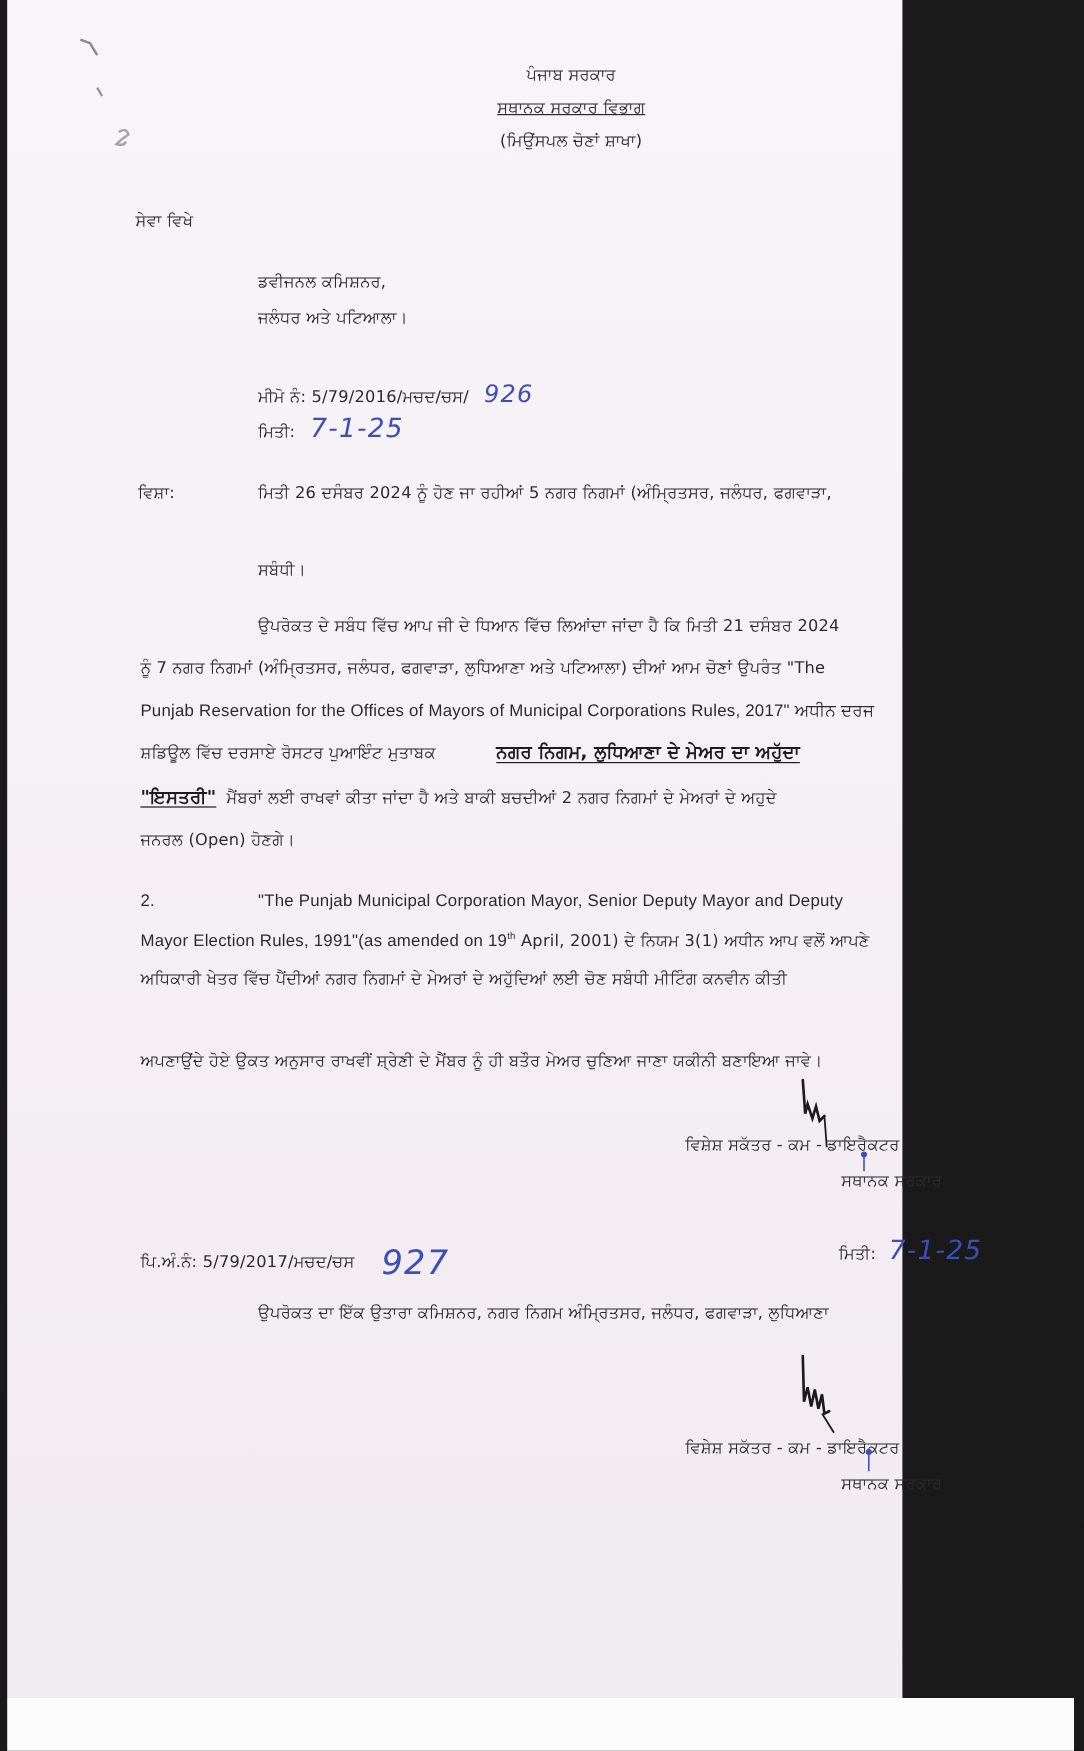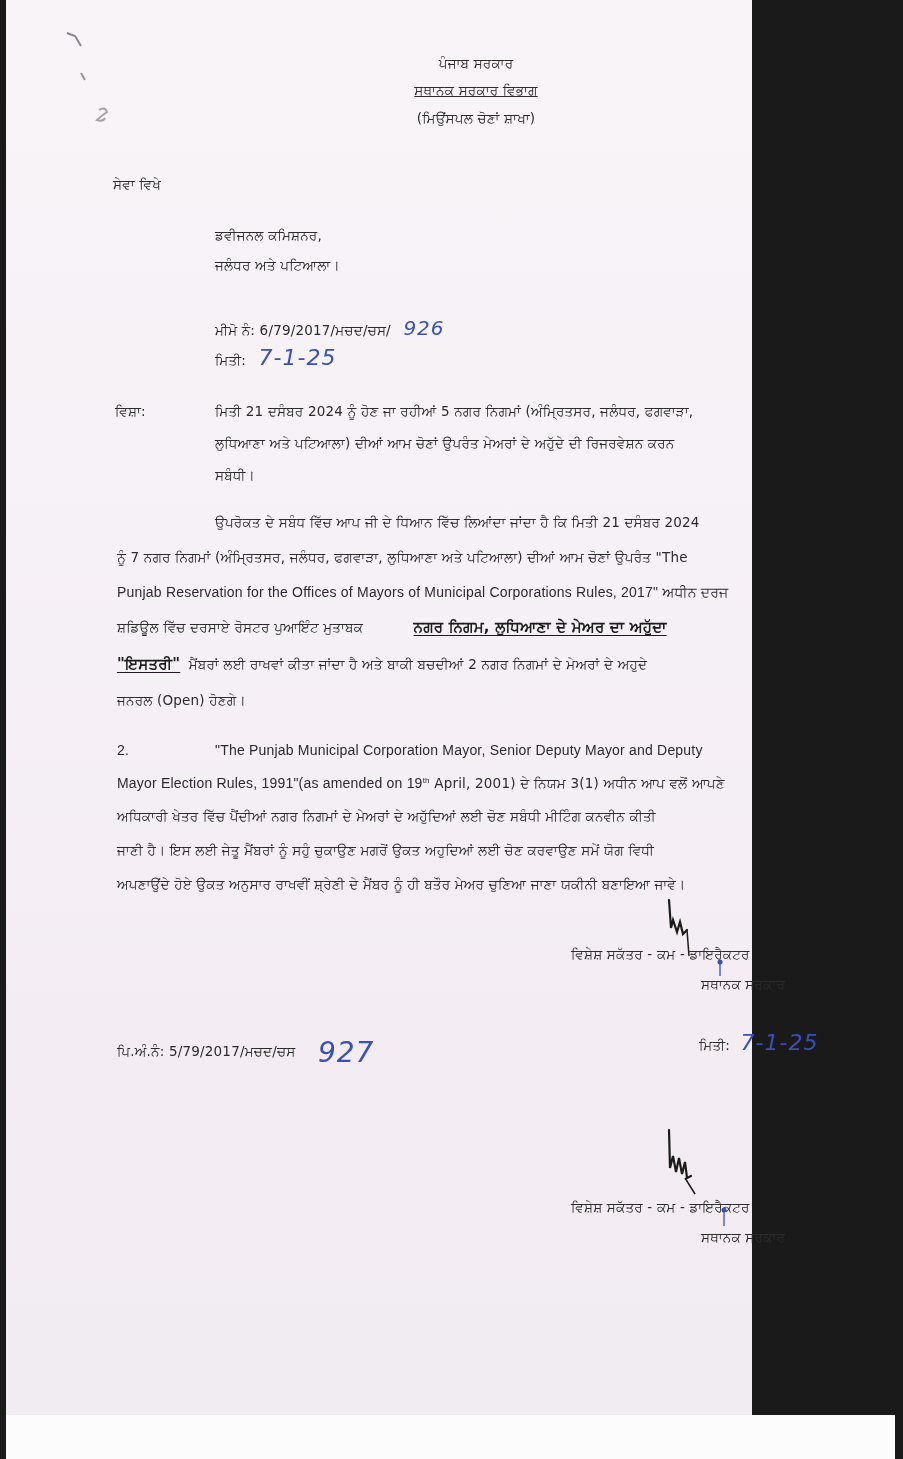--- a/index.html
+++ b/index.html
@@ -65,31 +65,30 @@
   <div class="abs t center" style="left:350px;top:55px;width:240px;">ਪੰਜਾਬ ਸਰਕਾਰ</div>
   <div class="abs t center" style="left:330px;top:82px;width:280px;text-decoration:underline;">ਸਥਾਨਕ ਸਰਕਾਰ ਵਿਭਾਗ</div>
   <div class="abs t center" style="left:330px;top:110px;width:280px;">(ਮਿਉਂਸਪਲ ਚੋਣਾਂ ਸ਼ਾਖਾ)</div>
 
   <div class="abs t" style="left:107px;top:176px;">ਸੇਵਾ ਵਿਖੇ</div>
 
   <div class="abs t" style="left:209px;top:227px;">ਡਵੀਜਨਲ ਕਮਿਸ਼ਨਰ,</div>
   <div class="abs t" style="left:209px;top:257px;">ਜਲੰਧਰ ਅਤੇ ਪਟਿਆਲਾ।</div>
 
   <div class="abs t" style="left:209px;top:316px;">
-    <span>ਮੀਮੋ ਨੰ: 6/79/2017/ਮਚਦ/ਚਸ/</span>
+    <span>ਮੀਮੋ ਨੰ: 5/79/2016/ਮਚਦ/ਚਸ/</span>
     <span class="hand" style="margin-left:8px;">926</span>
   </div>
   <div class="abs t" style="left:209px;top:345px;">
     <span>ਮਿਤੀ:</span>
     <span class="hand" style="margin-left:8px;font-size:22px;">7-1-25</span>
   </div>
 
   <div class="abs t" style="left:109px;top:403px;">ਵਿਸ਼ਾ:</div>
-  <div class="abs t" style="left:209px;top:403px;">ਮਿਤੀ 21 ਦਸੰਬਰ 2024 ਨੂੰ ਹੋਣ ਜਾ ਰਹੀਆਂ 5 ਨਗਰ ਨਿਗਮਾਂ (ਅੰਮ੍ਰਿਤਸਰ, ਜਲੰਧਰ, ਫਗਵਾੜਾ,</div>
-  <div class="abs t" style="left:209px;top:435px;">ਲੁਧਿਆਣਾ ਅਤੇ ਪਟਿਆਲਾ)  ਦੀਆਂ ਆਮ ਚੋਣਾਂ ਉਪਰੰਤ ਮੇਅਰਾਂ ਦੇ ਅਹੁੱਦੇ ਦੀ ਰਿਜਰਵੇਸ਼ਨ ਕਰਨ</div>
+  <div class="abs t" style="left:209px;top:403px;">ਮਿਤੀ 26 ਦਸੰਬਰ 2024 ਨੂੰ ਹੋਣ ਜਾ ਰਹੀਆਂ 5 ਨਗਰ ਨਿਗਮਾਂ (ਅੰਮ੍ਰਿਤਸਰ, ਜਲੰਧਰ, ਫਗਵਾੜਾ,</div>
   <div class="abs t" style="left:209px;top:467px;">ਸਬੰਧੀ।</div>
 
   <div class="abs t" style="left:209px;top:514px;">ਉਪਰੋਕਤ ਦੇ ਸਬੰਧ ਵਿੱਚ ਆਪ ਜੀ ਦੇ ਧਿਆਨ ਵਿੱਚ ਲਿਆਂਦਾ ਜਾਂਦਾ ਹੈ ਕਿ ਮਿਤੀ 21 ਦਸੰਬਰ 2024</div>
   <div class="abs t" style="left:111px;top:549px;">
     <span>ਨੂੰ 7 ਨਗਰ ਨਿਗਮਾਂ (ਅੰਮ੍ਰਿਤਸਰ, ਜਲੰਧਰ, ਫਗਵਾੜਾ, ਲੁਧਿਆਣਾ ਅਤੇ ਪਟਿਆਲਾ) ਦੀਆਂ ਆਮ ਚੋਣਾਂ ਉਪਰੰਤ "The</span>
   </div>
   <div class="abs t" style="left:111px;top:584px;">
     <span class="eng">Punjab Reservation for the Offices of Mayors of Municipal Corporations Rules, 2017" ਅਧੀਨ ਦਰਜ</span>
   </div>
   <div class="abs t" style="left:111px;top:618px;">
@@ -101,21 +100,20 @@
     <span style="margin-left:4px;">ਮੈਂਬਰਾਂ ਲਈ ਰਾਖਵਾਂ ਕੀਤਾ ਜਾਂਦਾ ਹੈ ਅਤੇ ਬਾਕੀ  ਬਚਦੀਆਂ 2 ਨਗਰ ਨਿਗਮਾਂ ਦੇ ਮੇਅਰਾਂ ਦੇ ਅਹੁਦੇ</span>
   </div>
   <div class="abs t" style="left:111px;top:692px;">ਜਨਰਲ (Open) ਹੋਣਗੇ।</div>
 
   <div class="abs t eng" style="left:111px;top:742px;">2.</div>
   <div class="abs t eng" style="left:209px;top:742px;">"The Punjab Municipal Corporation Mayor, Senior Deputy Mayor and Deputy</div>
   <div class="abs t" style="left:111px;top:775px;">
     <span class="eng">Mayor Election Rules, 1991"(as amended on 19</span><sup class="eng" style="font-size:8px;">th</sup><span> April, 2001) ਦੇ ਨਿਯਮ 3(1) ਅਧੀਨ ਆਪ ਵਲੋਂ ਆਪਣੇ</span>
   </div>
   <div class="abs t" style="left:111px;top:808px;">ਅਧਿਕਾਰੀ ਖੇਤਰ ਵਿੱਚ ਪੈਂਦੀਆਂ ਨਗਰ ਨਿਗਮਾਂ ਦੇ ਮੇਅਰਾਂ ਦੇ ਅਹੁੱਦਿਆਂ ਲਈ ਚੋਣ ਸਬੰਧੀ ਮੀਟਿੰਗ ਕਨਵੀਨ ਕੀਤੀ</div>
-  <div class="abs t" style="left:111px;top:842px;">ਜਾਣੀ ਹੈ। ਇਸ ਲਈ ਜੇਤੂ ਮੈਂਬਰਾਂ ਨੂੰ ਸਹੁੰ ਚੁਕਾਉਣ ਮਗਰੋਂ ਉਕਤ ਅਹੁਦਿਆਂ ਲਈ ਚੋਣ ਕਰਵਾਉਣ ਸਮੇਂ ਯੋਗ ਵਿਧੀ</div>
   <div class="abs t" style="left:111px;top:876px;">ਅਪਣਾਉਂਦੇ ਹੋਏ ਉਕਤ ਅਨੁਸਾਰ ਰਾਖਵੀਂ ਸ਼੍ਰੇਣੀ ਦੇ ਮੈਂਬਰ ਨੂੰ ਹੀ ਬਤੌਰ ਮੇਅਰ ਚੁਣਿਆ ਜਾਣਾ ਯਕੀਨੀ ਬਣਾਇਆ ਜਾਵੇ।</div>
 
   <svg class="abs sig" style="left:655px;top:898px;" width="40" height="60" viewBox="0 0 40 60">
     <path d="M8 2 L10 30 L12 22 L16 34 L19 24 L22 36 L26 32" stroke="#1b1b1b" stroke-width="2.2" fill="none" stroke-linecap="round"></path>
     <path d="M26 32 L28 58" stroke="#1b1b1b" stroke-width="1.5" fill="none"></path>
   </svg>
   <div class="abs t" style="left:565px;top:946px;">ਵਿਸ਼ੇਸ਼ ਸਕੱਤਰ - ਕਮ - ਡਾਇਰੈਕਟਰ</div>
   <svg class="abs" style="left:707px;top:958px;" width="14" height="20" viewBox="0 0 14 20">
     <circle cx="7" cy="4" r="2.5" fill="#3b4fb8"></circle>
     <path d="M7 6 L7 18" stroke="#3b4fb8" stroke-width="1.3"></path>
@@ -124,20 +122,21 @@
 
   <div class="abs t" style="left:111px;top:1030px;">
     <span>ਪਿ.ਅੰ.ਨੰ: 5/79/2017/ਮਚਦ/ਚਸ</span>
     <span class="hand" style="margin-left:18px;font-size:28px;position:relative;top:6px;">927</span>
   </div>
   <div class="abs t" style="left:693px;top:1030px;">
     <span>ਮਿਤੀ:</span>
     <span class="hand" style="margin-left:6px;font-size:22px;">7-1-25</span>
   </div>
 
+  <div class="abs t" style="left:209px;top:1086px;">ਉਪਰੋਕਤ ਦਾ ਇੱਕ ਉਤਾਰਾ ਕਮਿਸ਼ਨਰ, ਨਗਰ ਨਿਗਮ  ਅੰਮ੍ਰਿਤਸਰ, ਜਲੰਧਰ, ਫਗਵਾੜਾ, ਲੁਧਿਆਣਾ</div>
 
   <svg class="abs sig" style="left:655px;top:1128px;" width="40" height="72" viewBox="0 0 40 72">
     <path d="M8 2 L9 40 L12 28 L15 44 L18 30 L21 46 L24 34 L26 50 L30 48" stroke="#1b1b1b" stroke-width="2.2" fill="none" stroke-linecap="round"></path>
     <path d="M24 50 L34 66" stroke="#1b1b1b" stroke-width="1.5" fill="none"></path>
   </svg>
   <div class="abs t" style="left:565px;top:1199px;">ਵਿਸ਼ੇਸ਼ ਸਕੱਤਰ - ਕਮ - ਡਾਇਰੈਕਟਰ</div>
   <svg class="abs" style="left:711px;top:1205px;" width="14" height="22" viewBox="0 0 14 22">
     <circle cx="7" cy="5" r="2.5" fill="#3b4fb8"></circle>
     <path d="M7 7 L7 21" stroke="#3b4fb8" stroke-width="1.3"></path>
   </svg>

